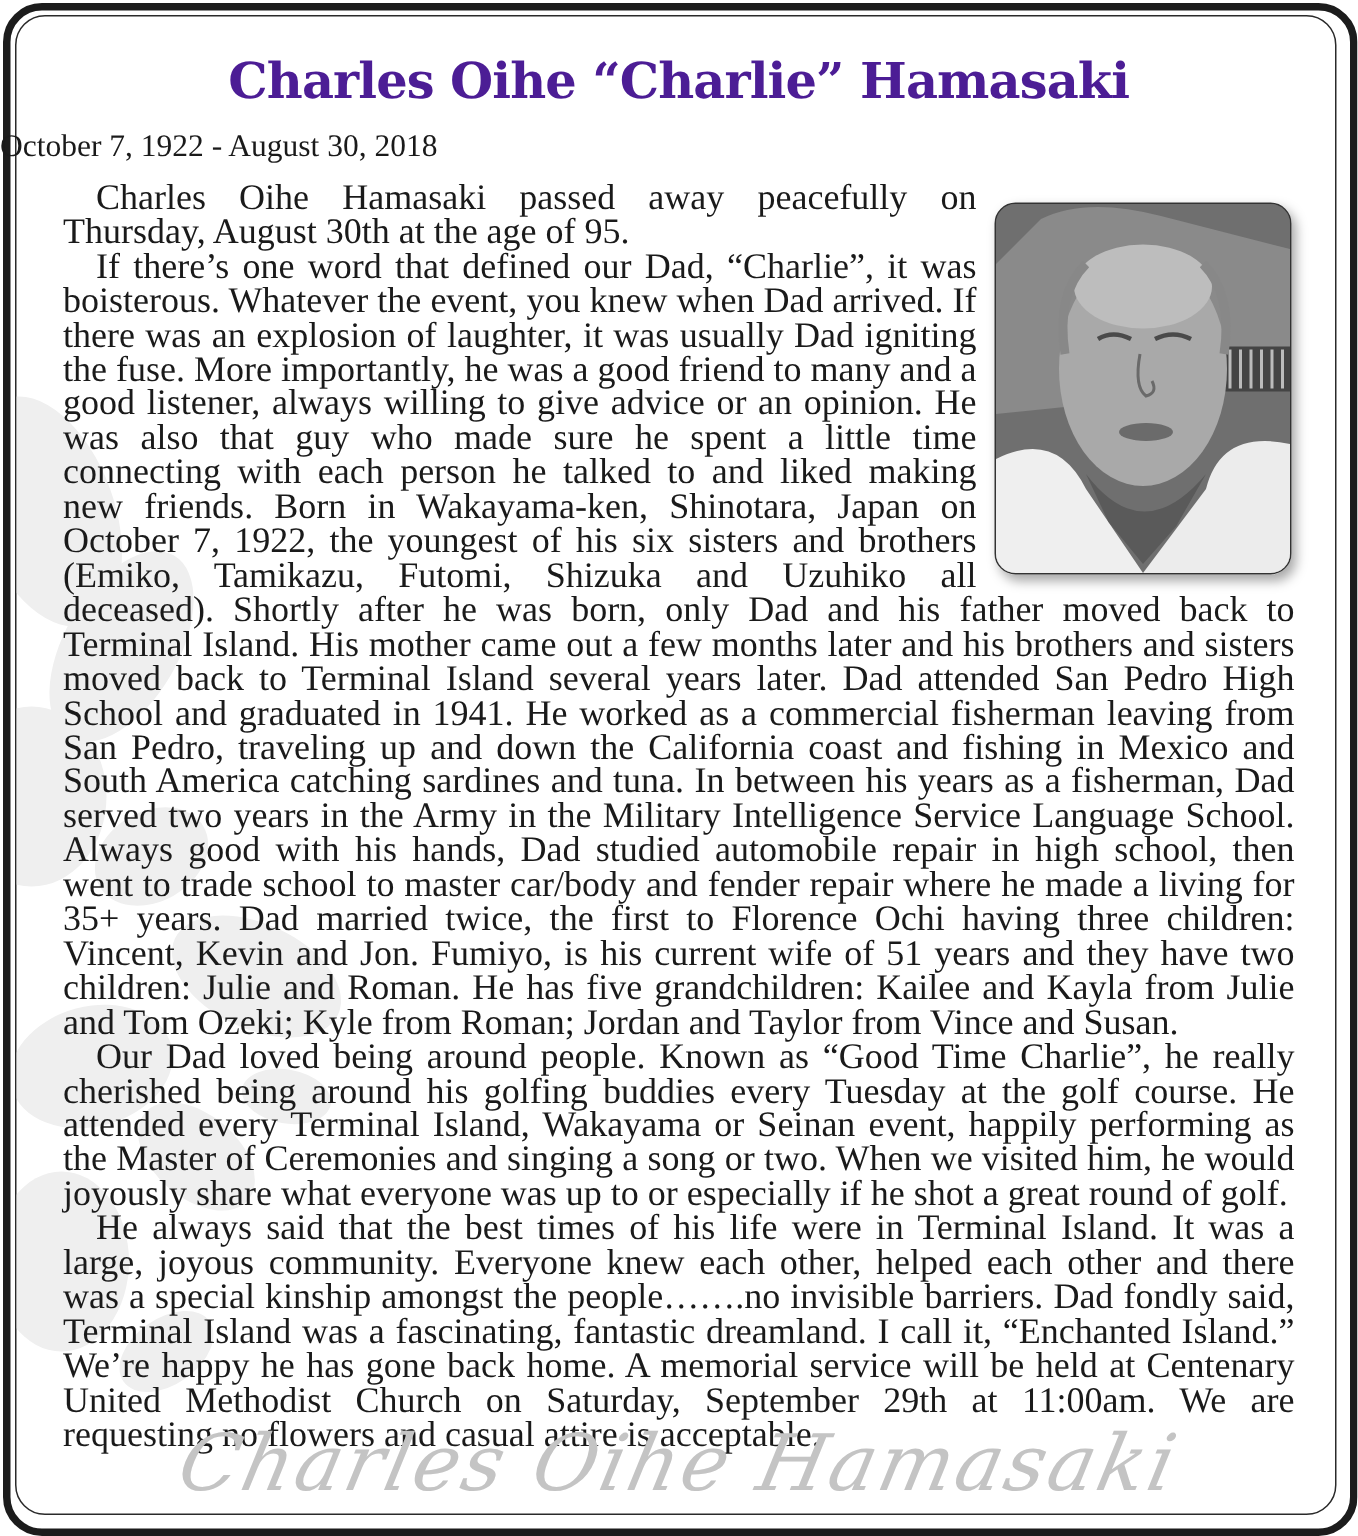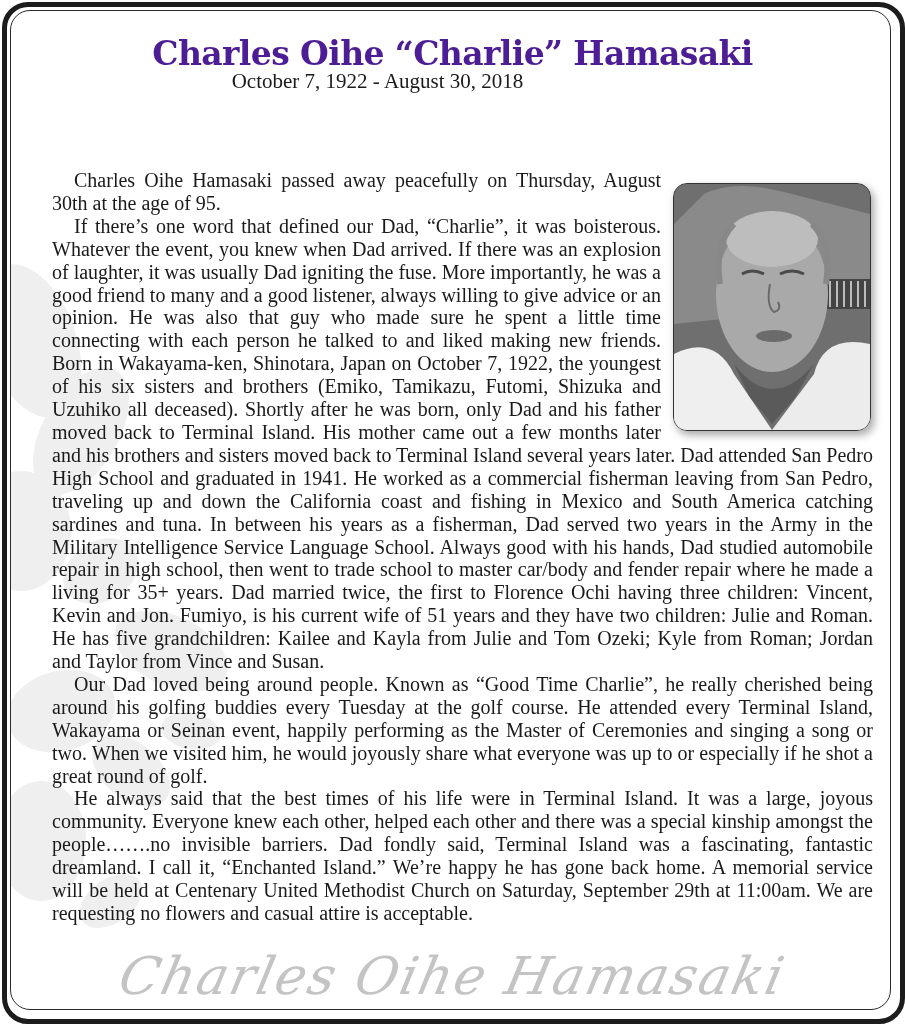--- a/index.html
+++ b/index.html
@@ -17,28 +17,27 @@
     .floral {
       position: absolute; left: 0; top: 0; width: 881px; height: 1000px;
       pointer-events: none;
     }
     .title {
       position: absolute; left: 0; width: 905px; top: 34px; text-align: center;
       font-family: "DejaVu Serif", "Liberation Serif", serif; font-weight: bold;
       font-size: 33px; letter-spacing: -0.6px; color: #4c1d95; margin: 0;
     }
     .dates {
-      position: absolute; left: 0; width: 755px; top: 69px; text-align: center;
+      position: absolute; left: 0; width: 755px; top: 85px; 
       font-size: 21px; color: #1a1a1a;
     }
     .content {
-      position: absolute; left: 52px; top: 121px; width: 821px;
-      font-size: 20px; line-height: 22.9px; text-align: justify;
+      position: absolute; left: 42px; top: 121px; width: 821px;
+      font-size: 24px; line-height: 22.9px; text-align: justify;
       hyphens: none;
-      margin-top: 48px;
     }
     .content p { margin: 0; text-indent: 22px; }
     .photo-wrap {
       float: right; width: 200px; height: 250px; margin: 14px 0 6px 12px;
       shape-outside: inset(0 round 14px);
     }
     .photo {
       width: 196px; height: 246px; border-radius: 14px; border: 1.5px solid #333;
       box-shadow: 3px 4px 8px rgba(0,0,0,0.35);
       background:

